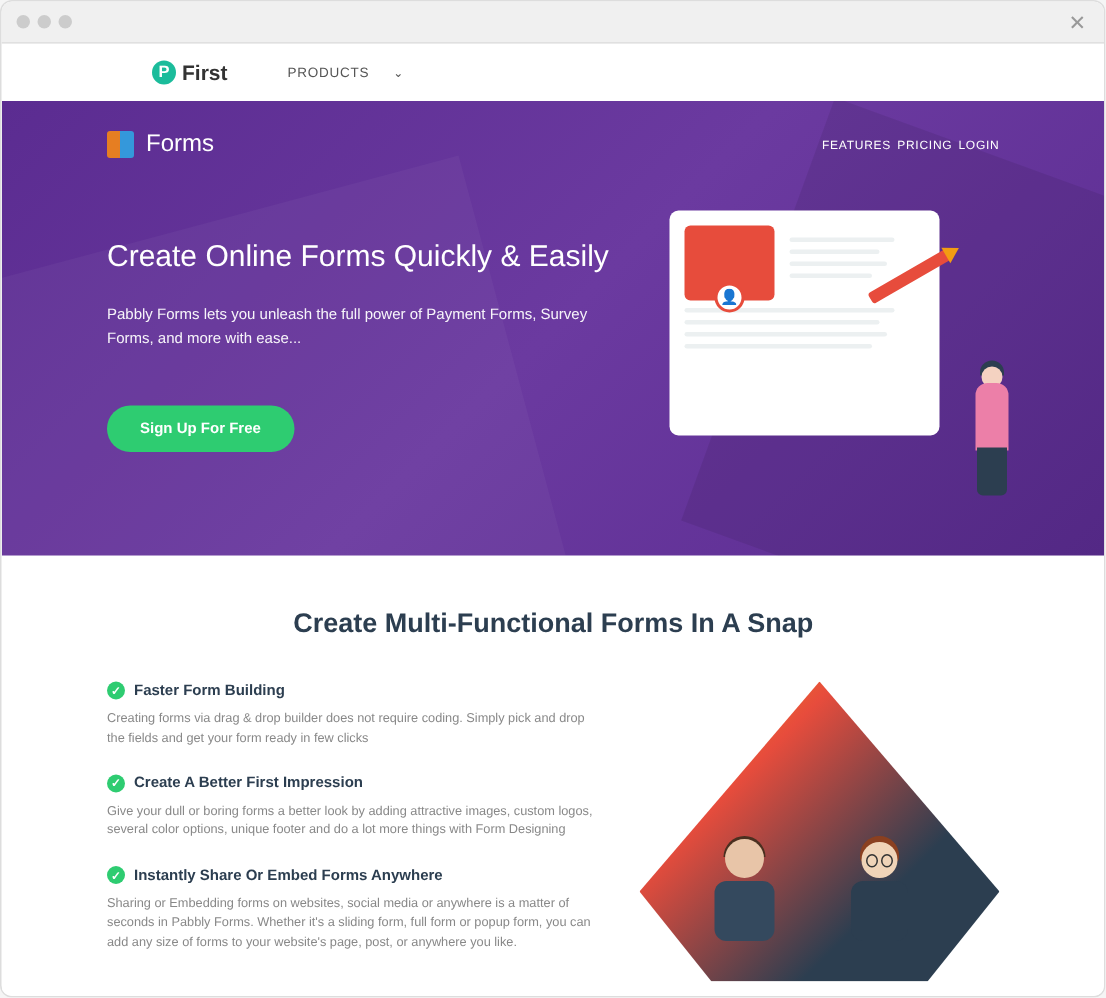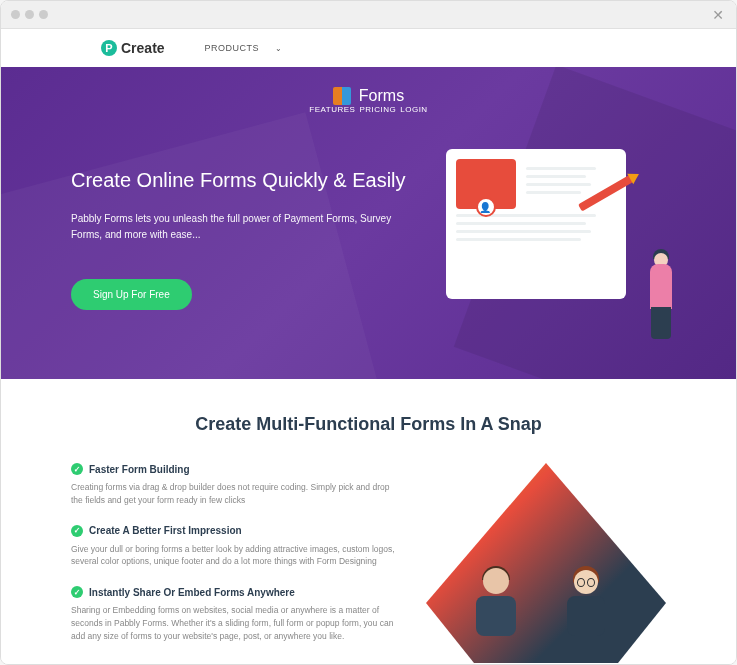--- a/index.html
+++ b/index.html
@@ -16,31 +16,31 @@
     .top-nav { height: 38px; padding: 0 100px; display: flex; align-items: center; gap: 40px; background: #fff; }
     .brand-logo { display: flex; align-items: center; gap: 4px; font-weight: 700; font-size: 14px; color: #333; }
     .brand-logo .p-icon { width: 16px; height: 16px; background: #1bbc9b; border-radius: 50%; display: flex; align-items: center; justify-content: center; color: #fff; font-size: 11px; font-weight: 700; }
     .products-link { font-size: 9px; color: #555; letter-spacing: 0.5px; display: flex; align-items: center; gap: 16px; cursor: pointer; }
     .chevron { font-size: 8px; }
     
     .hero { background: linear-gradient(135deg, #5b2c91 0%, #6b3aa0 50%, #5b2c91 100%); position: relative; padding: 20px 70px 50px; color: #fff; overflow: hidden; }
     .hero::before { content: ''; position: absolute; bottom: -80px; left: -50px; width: 400px; height: 300px; background: rgba(255,255,255,0.04); transform: rotate(-15deg); }
     .hero::after { content: ''; position: absolute; top: 40px; right: -60px; width: 300px; height: 300px; background: rgba(0,0,0,0.08); transform: rotate(20deg); }
     
-    .hero-nav { display: flex; align-items: center; justify-content: space-between; margin-bottom: 35px; position: relative; z-index: 2; flex-direction: column; }
+    .hero-nav { display: flex; align-items: center; justify-content: space-between; margin-bottom: 35px; position: relative; z-index: 2; }
     .forms-logo { display: flex; align-items: center; gap: 8px; font-size: 16px; font-weight: 400; }
     .forms-icon { width: 18px; height: 18px; background: linear-gradient(90deg, #e67e22 50%, #3498db 50%); border-radius: 2px; }
     .hero-nav-links { display: flex; gap: 4px; font-size: 8px; letter-spacing: 0.5px; }
     .hero-nav-links span { cursor: pointer; }
     
     .hero-body { display: flex; align-items: center; justify-content: space-between; position: relative; z-index: 2; }
     .hero-text { max-width: 340px; }
     .hero-title { font-size: 20px; font-weight: 400; line-height: 1.25; margin-bottom: 18px; }
     .hero-desc { font-size: 10px; line-height: 1.6; margin-bottom: 36px; opacity: 0.95; }
-    .cta-button { background: #2ecc71; color: #fff; border: none; padding: 10px 22px; border-radius: 20px; font-size: 10px; font-weight: 400; cursor: pointer; }
+    .cta-button { background: #2ecc71; color: #fff; border: none; padding: 10px 22px; border-radius: 20px; font-size: 10px; font-weight: 700; cursor: pointer; }
     
     .hero-illustration { width: 220px; height: 180px; position: relative; }
     .illust-card { position: absolute; width: 180px; height: 150px; background: #fff; border-radius: 6px; top: 0; left: 0; padding: 10px; }
     .illust-header { width: 60px; height: 50px; background: #e74c3c; border-radius: 4px; margin-bottom: 8px; position: relative; }
     .illust-avatar { position: absolute; bottom: -8px; left: 50%; transform: translateX(-50%); width: 20px; height: 20px; background: #fff; border-radius: 50%; border: 2px solid #e74c3c; display: flex; align-items: center; justify-content: center; font-size: 10px; }
     .illust-lines { display: flex; flex-direction: column; gap: 5px; padding-left: 70px; margin-top: -50px; }
     .illust-line { height: 3px; background: #ecf0f1; border-radius: 2px; }
     .illust-lines2 { display: flex; flex-direction: column; gap: 5px; margin-top: 20px; }
     .illust-person { position: absolute; right: -20px; bottom: -10px; width: 50px; height: 100px; }
     .illust-pencil { position: absolute; right: 30px; top: 40px; width: 60px; height: 8px; background: #e74c3c; transform: rotate(-30deg); border-radius: 2px; }
@@ -86,21 +86,21 @@
       <div class="browser-dot"></div>
     </div>
     <div class="browser-close">✕</div>
   </div>
 
   <div class="site-content">
 
     <div class="top-nav">
       <div class="brand-logo">
         <span class="p-icon">P</span>
-        <span>Create</span>
+        <span>First</span>
       </div>
       <div class="products-link">
         <span>PRODUCTS</span>
         <span class="chevron">⌄</span>
       </div>
     </div>
 
     <div class="hero">
       <div class="hero-nav">
         <div class="forms-logo">

